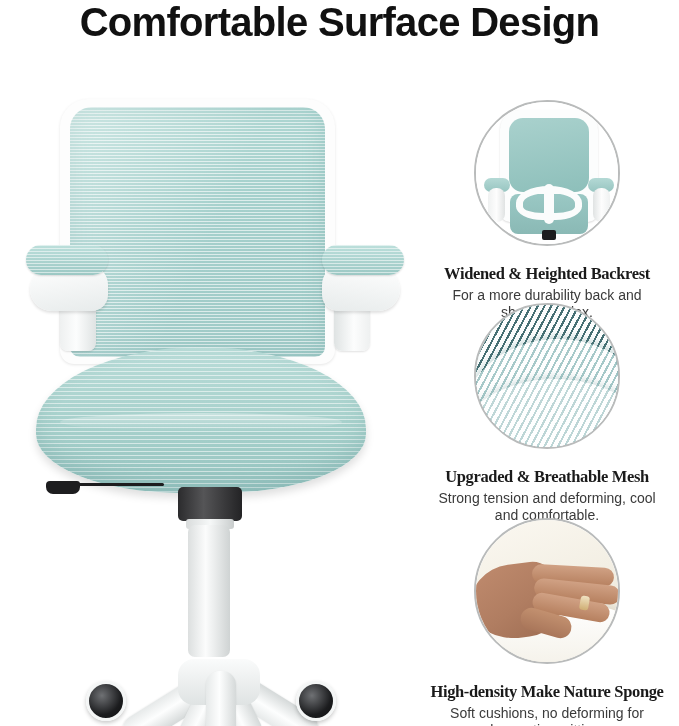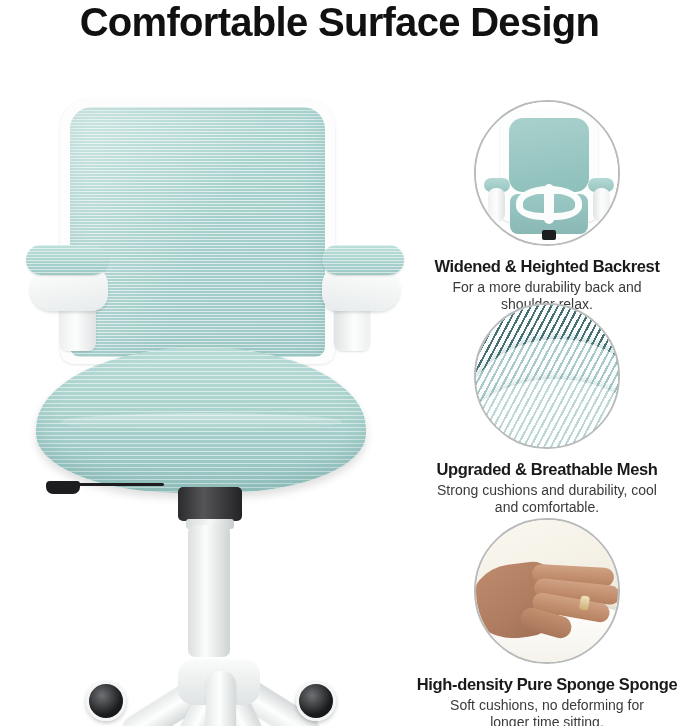--- a/index.html
+++ b/index.html
@@ -277,23 +277,23 @@
     transform:rotate(16deg);
   }
   .t3-ring{
     position:absolute;left:104px;top:76px;width:9px;height:14px;
     border-radius:3px;
     background:linear-gradient(180deg,#f0e2c2,#cfae74);
     transform:rotate(10deg);
   }
 
   .f-title{
-    margin-top:11px;text-align:center;
+    margin-top:18px;text-align:center;
     font-size:16.5px;font-weight:700;color:#1a1a1a;
-    letter-spacing:-0.35px;white-space:nowrap;
+    letter-spacing:-0.35px;white-space:nowrap;font-family:Liberation Serif, serif;
   }
   .f-desc{
     margin-top:3px;text-align:center;
     font-size:14px;color:#3a3a3a;line-height:17px;
     padding:0 16px;
   }
 </style>
 </head>
 <body>
 
@@ -367,32 +367,32 @@
       <div class="f-desc">For a more durability back and shoulder relax.</div>
     </div>
 
     <div class="feature f2">
       <div class="thumb">
         <div class="t2"></div>
         <div class="t2-fold"></div>
         <div class="t2-fold2"></div>
       </div>
       <div class="f-title">Upgraded &amp; Breathable Mesh</div>
-      <div class="f-desc">Strong cushions and durability, cool and comfortable.</div>
+      <div class="f-desc">Strong tension and deforming, cool and comfortable.</div>
     </div>
 
     <div class="feature f3">
       <div class="thumb">
         <div class="t3"></div>
         <div class="t3-edge"></div>
         <div class="t3-palm"></div>
         <div class="t3-finger f-a"></div>
         <div class="t3-finger f-b"></div>
         <div class="t3-finger f-c"></div>
         <div class="t3-thumbf"></div>
         <div class="t3-ring"></div>
       </div>
-      <div class="f-title">High-density Pure Sponge Sponge</div>
+      <div class="f-title">High-density Make Nature Sponge</div>
       <div class="f-desc">Soft cushions, no deforming for longer time sitting.</div>
     </div>
 
   </div>
 </div>
 
 </body></html>

